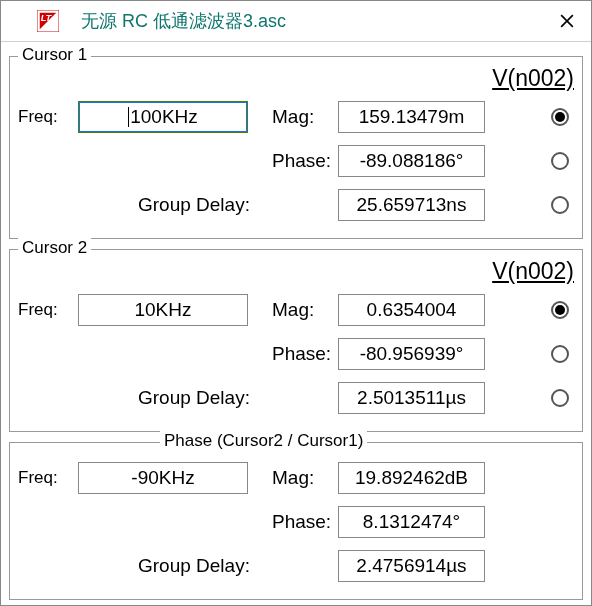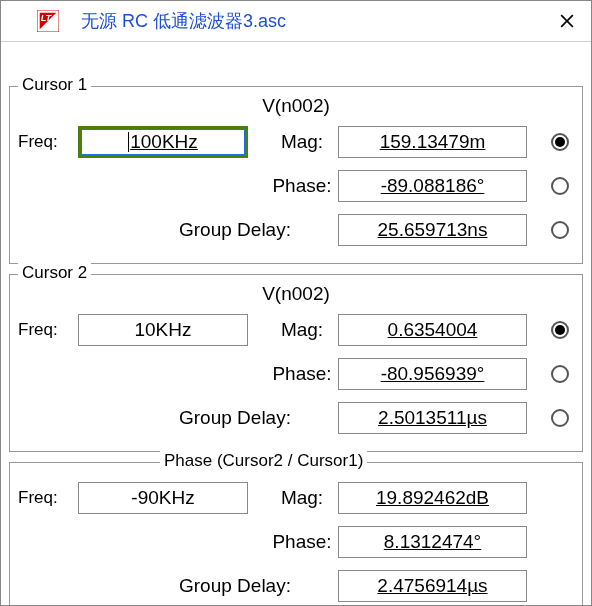--- a/index.html
+++ b/index.html
@@ -29,93 +29,92 @@
   .titlebar .icon {
     width: 36px;
     height: 22px;
     margin-right: 8px;
     display: inline-block;
     padding-left: 30px;
   }
   .titlebar .title {
     flex: 1;
     font-size: 18px;
-    color: #1d4ed8;
+    color: #0f766e;
     white-space: nowrap;
     overflow: hidden;
   }
   .titlebar .closebtn {
     width: 48px;
     height: 40px;
     display: flex;
     align-items: center;
     justify-content: center;
     font-size: 20px;
     cursor: pointer;
   }
   .client {
     flex: 1;
     padding: 4px 8px 8px 8px;
     overflow: hidden;
-    margin-top: 30px;
   }
   .groupbox {
     border: 1px solid #999;
     margin-top: 10px;
     padding: 6px 8px 8px 8px;
     position: relative;
   }
   .groupbox .legend {
     position: absolute;
     top: -12px;
     left: 8px;
     background: #ffffff;
     padding: 0 4px;
     font-size: 17px;
   }
   .signal-title {
-    text-align: center;
-    font-size: 19px;
+    text-align: right;
+    font-size: 23px;
     margin: 2px 0 6px 0;
+    text-decoration: underline;
   }
   .row {
     display: flex;
     align-items: center;
     margin: 6px 0;
     height: 38px;
   }
   .lbl-left {
     width: 60px;
     text-align: left;
     font-size: 17px;
   }
   .lbl-right {
     width: 150px;
-    text-align: center;
+    text-align: left;
     font-size: 19px;
     padding-right: 6px;
   }
   .field {
     height: 32px;
     border: 1px solid #888;
     background: #ffffff;
     font-size: 19px;
     text-align: center;
     display: flex;
     align-items: center;
     justify-content: center;
     box-sizing: border-box;
     padding: 0 4px;
   }
   .field.freq  { width: 170px; }
-  .field.value { width: 189px; text-decoration: underline; }
+  .field.value { width: 147px; }
   .field.focus {
-    border: 3px solid #4d7c0f;
+    border: 1px solid #4d7c0f;
     box-shadow: 0 0 0 1px #1a73e8 inset;
-    text-decoration: underline;
   }
   .caret {
     display:inline-block;
     width:1px;
     height:20px;
     background:#000;
     vertical-align:middle;
     margin-right:1px;
   }
   .radio-slot {

